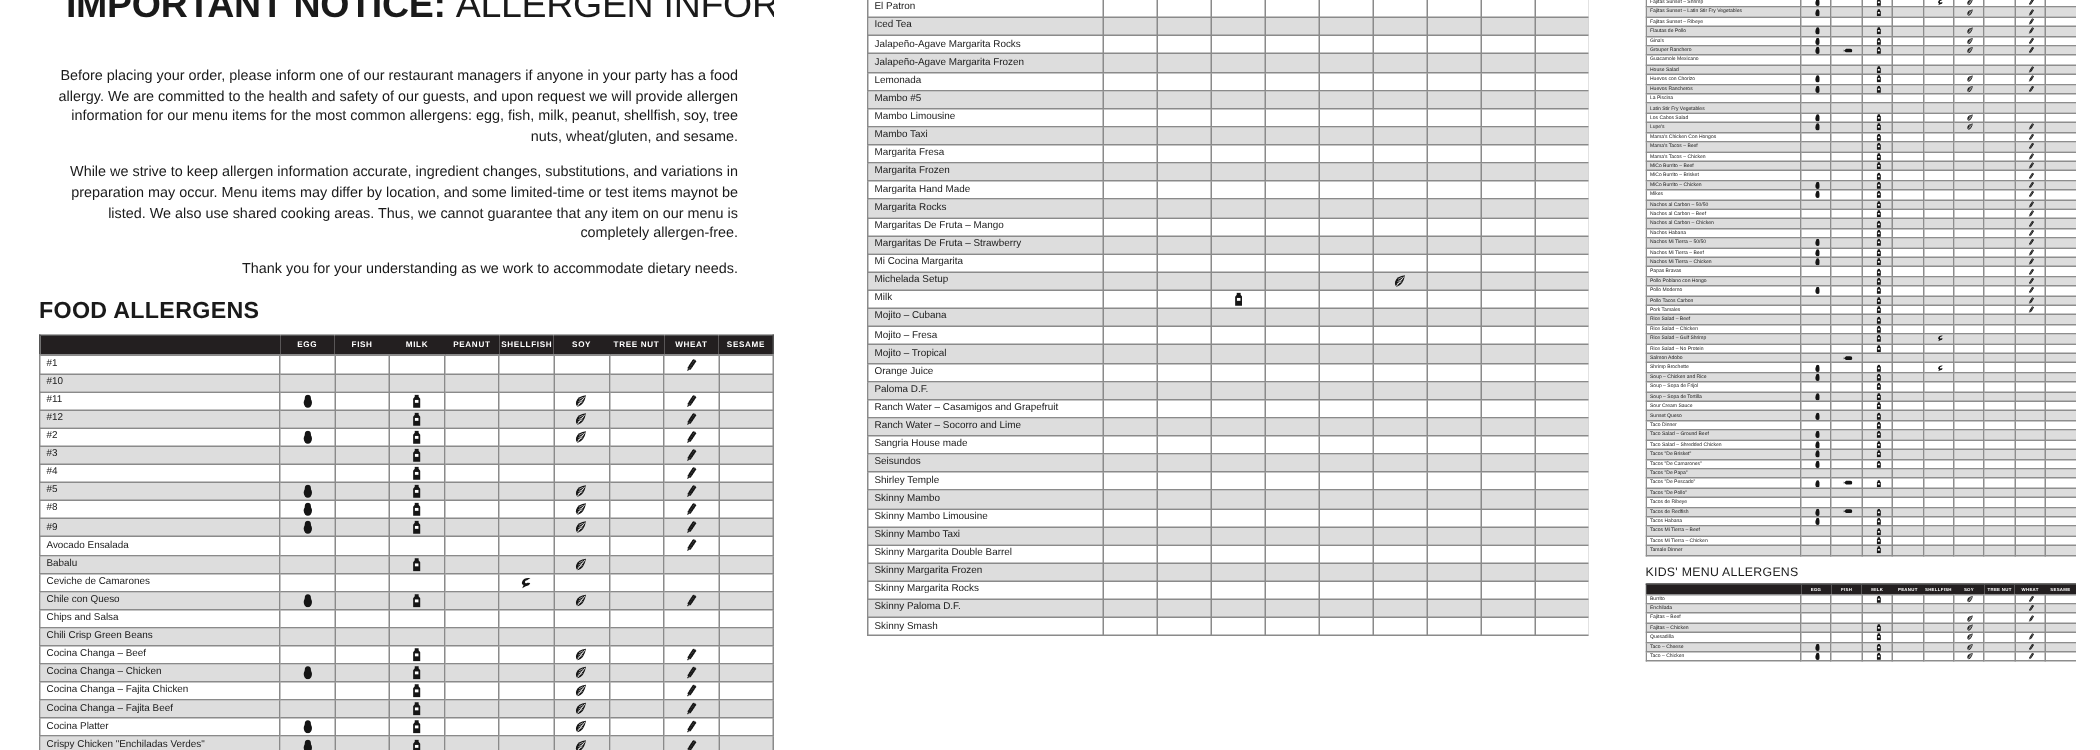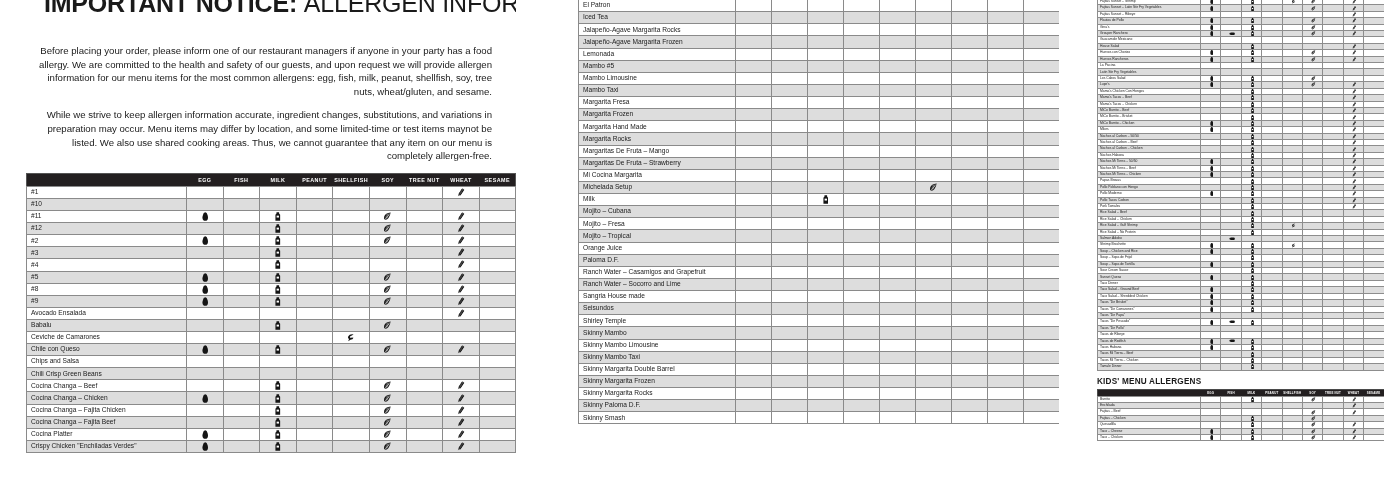--- a/index.html
+++ b/index.html
@@ -114,41 +114,43 @@
     height: 6px;
     padding: 1px 0;
   }
   #col-right table.allergen td {
     font-size: 3.35px;
     height: 6.42px;
     padding: 0 0 0 2px;
     border: 0.6px solid #8d8d8d;
   }
   .kids-head {
-    font-weight: bold;
+    font-weight: normal;
     font-size: 8.2px;
     letter-spacing: 0.2px;
     margin: 6px 0 3px 0;
   }
 </style>
 </head>
 <body>
 
 <div id="page">
 
   <div id="col-left">
 
     <h1 class="notice-title">
       <span class="bold">IMPORTANT NOTICE:</span>
       <span class="light">ALLERGEN INFORMATION</span>
     </h1>
 
     <p class="para first">Before placing your order, please inform one of our restaurant managers if anyone in your party has a food allergy.  We are committed to the health and safety of our guests, and upon request we will provide allergen information for our menu items for the most common allergens: egg, fish, milk, peanut, shellfish, soy, tree nuts, wheat/gluten, and sesame.</p>
     <p class="para">While we strive to keep allergen information accurate, ingredient changes, substitutions, and variations in preparation may occur. Menu items may differ by location, and some limited-time or test items maynot be listed. We also use shared cooking areas. Thus, we cannot guarantee that any item on our menu is completely allergen-free.</p>
+    <p class="para">Thank you for your understanding as we work to accommodate dietary needs.</p>
 
+    <div class="section-head">FOOD ALLERGENS</div>
 
     <table class="allergen">
       <colgroup>
         <col style="width:160px">
           <col style="width:36.6px">
           <col style="width:36.6px">
           <col style="width:36.6px">
         <col style="width:36.6px">
           <col style="width:36.6px">
           <col style="width:36.6px">

